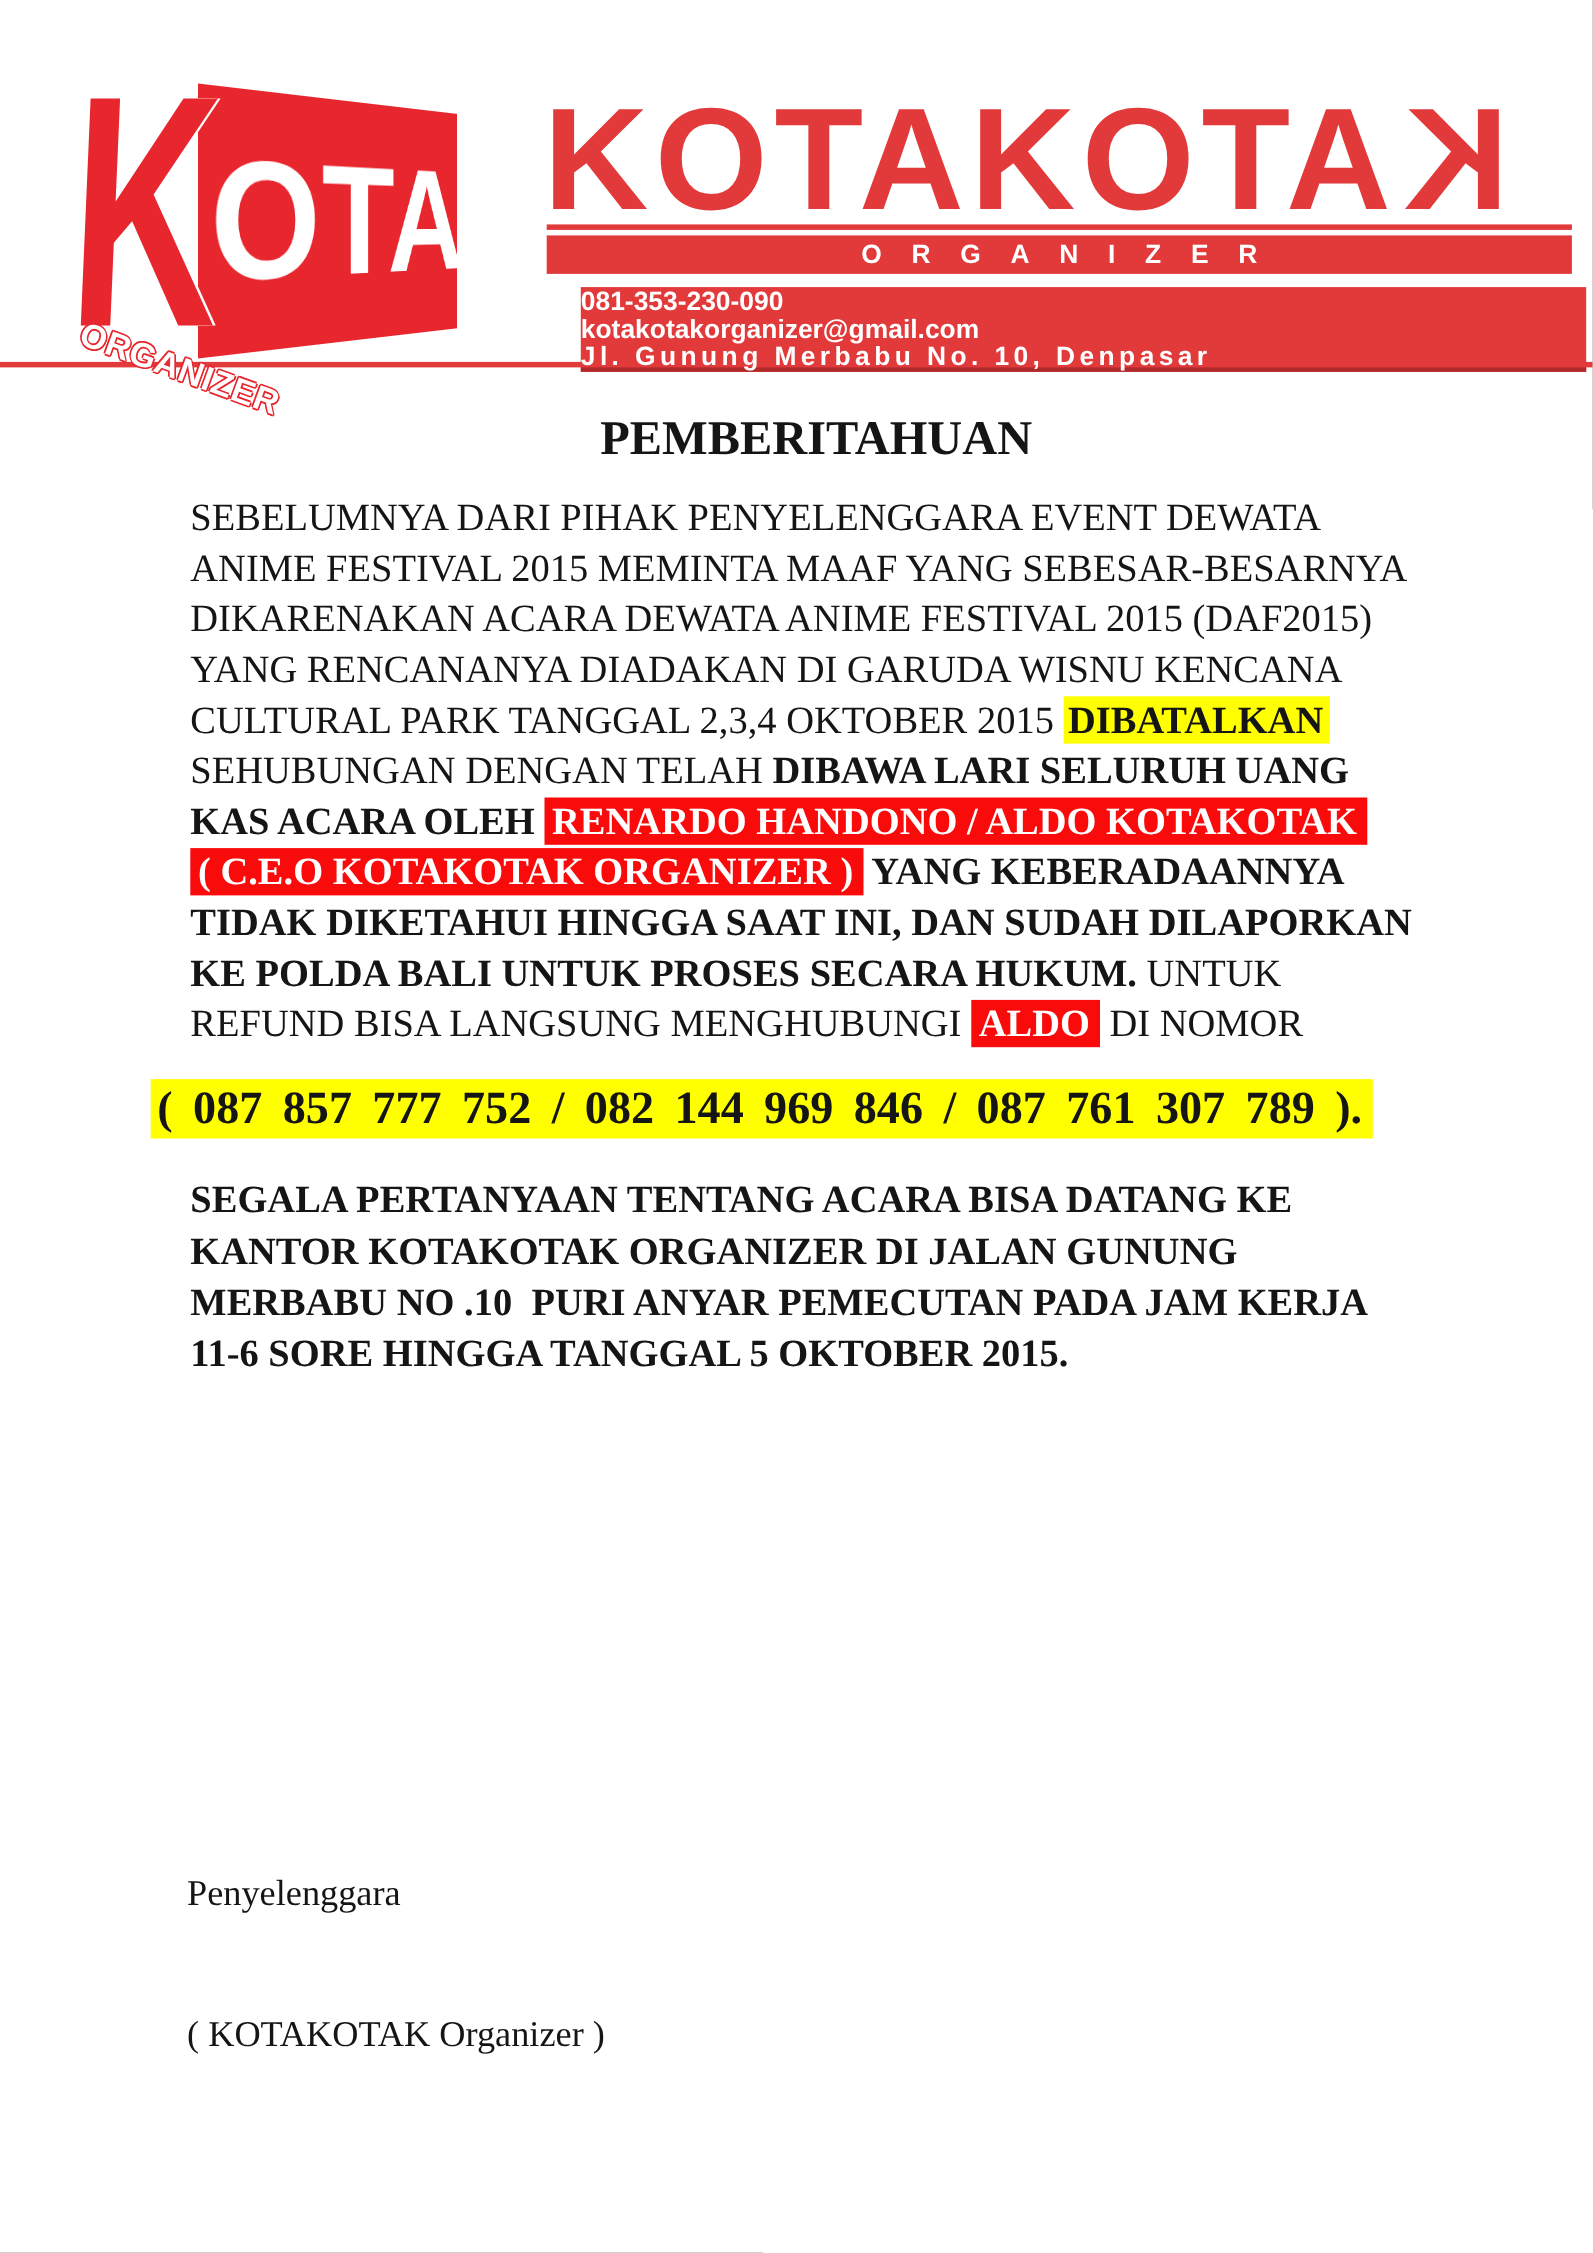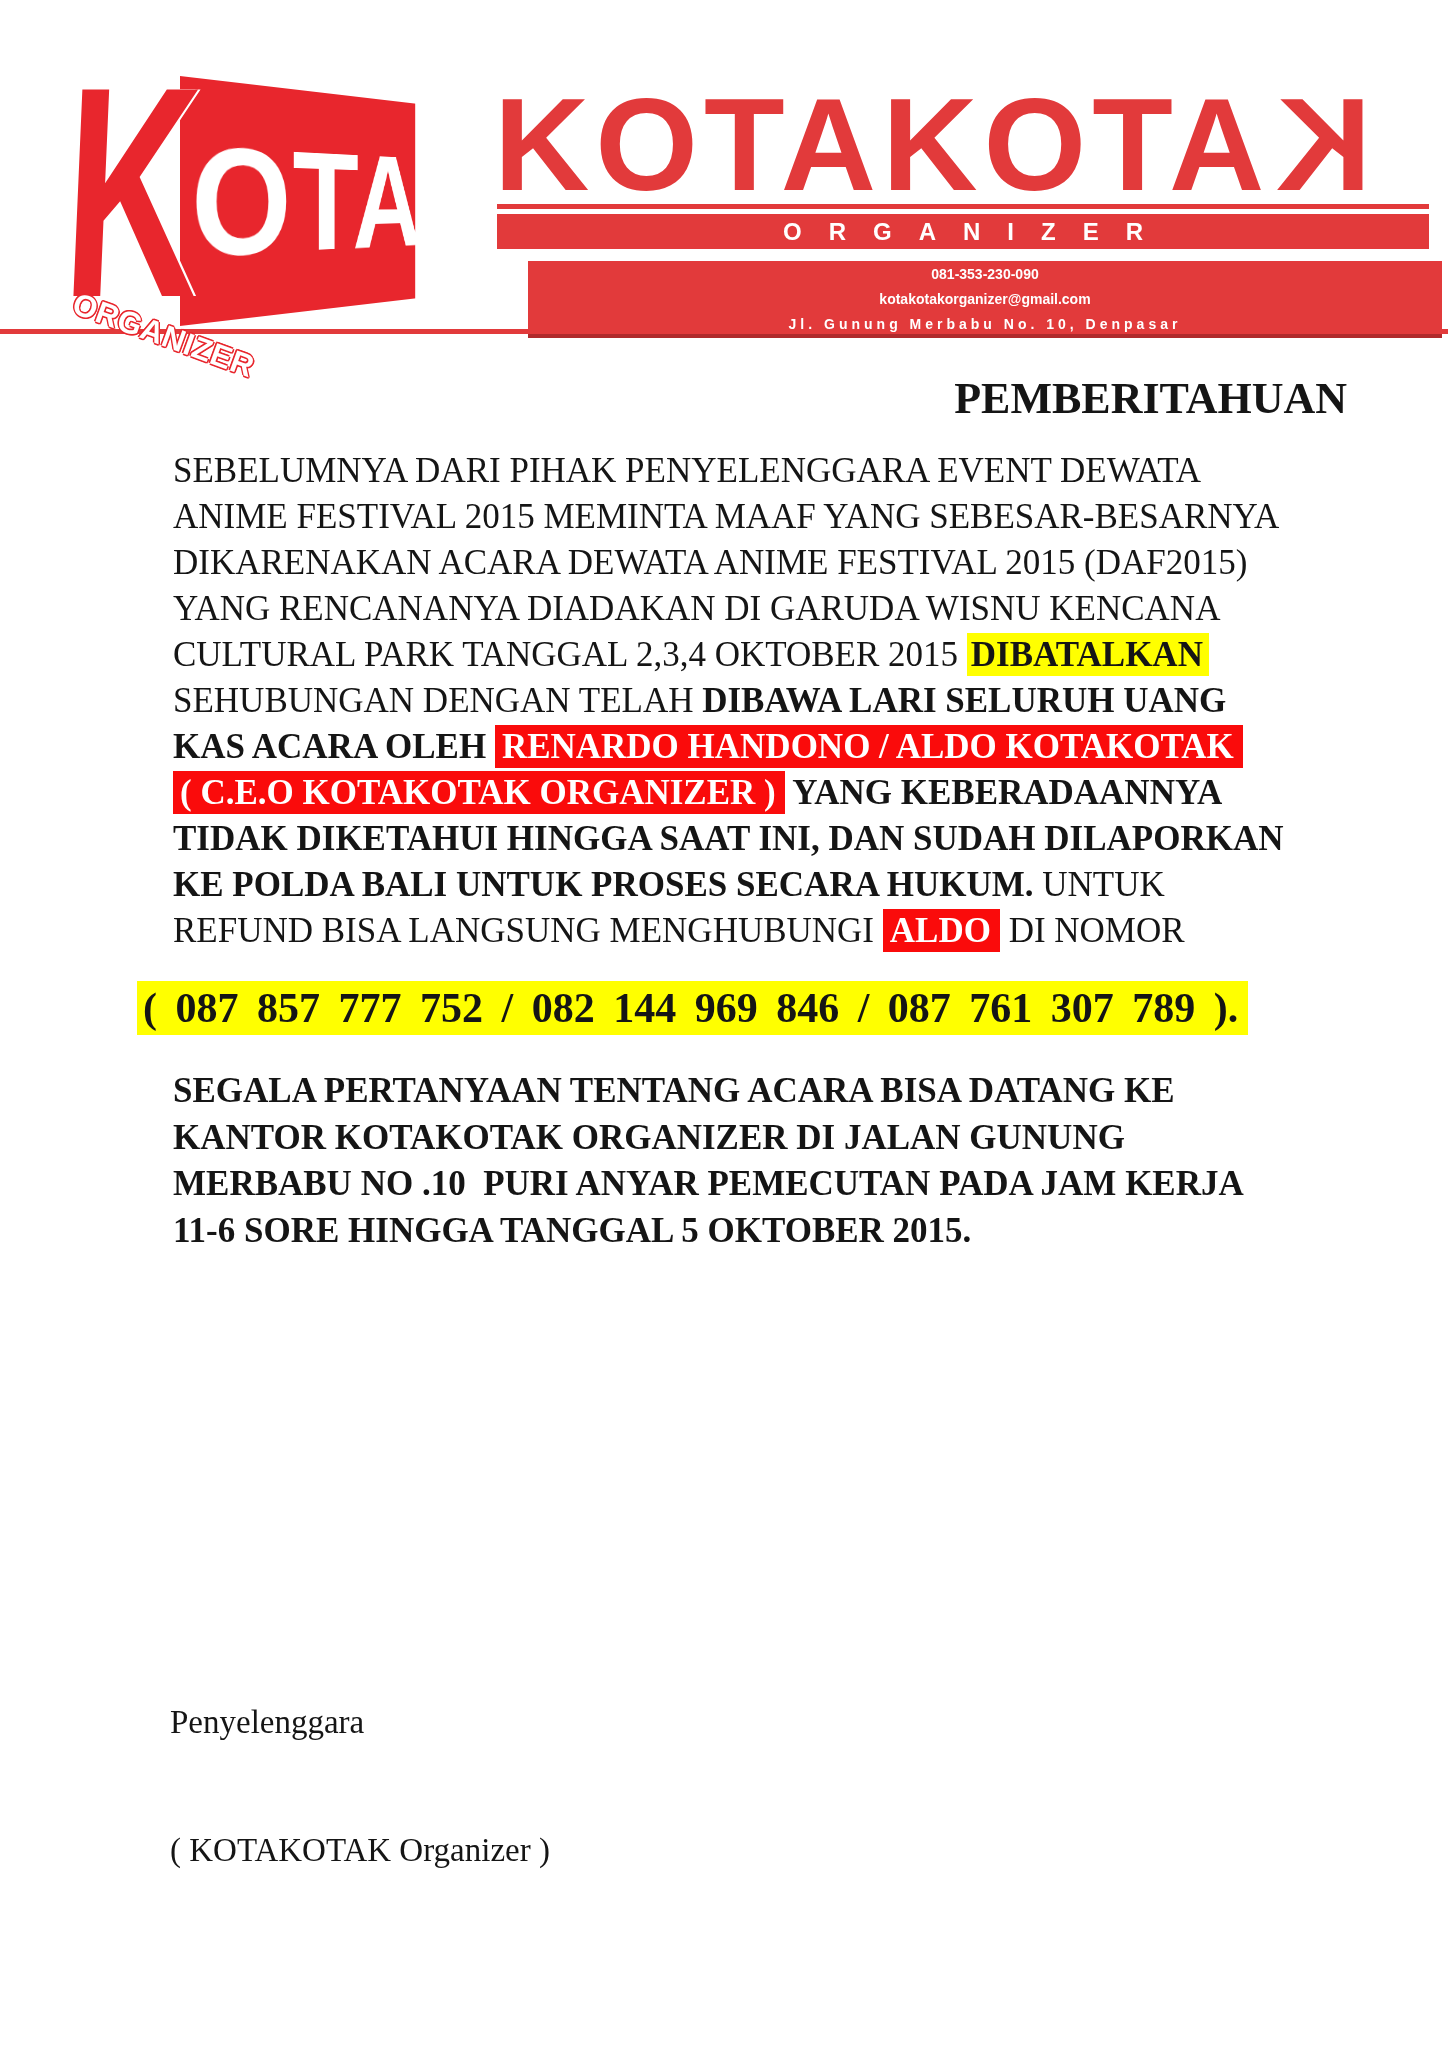--- a/index.html
+++ b/index.html
@@ -61,31 +61,31 @@
   .organizer-bar{
     position:absolute;left:497px;top:214px;width:932px;height:35px;
     background:var(--brand-red);color:#fff;
     font-family:"Liberation Sans",sans-serif;font-weight:bold;font-size:24px;
     letter-spacing:27px;text-indent:27px;
     display:flex;align-items:center;justify-content:center;
   }
   .full-rule{position:absolute;left:0;top:329px;width:1448px;height:5px;background:var(--brand-red);}
   .contact-bar{
     position:absolute;left:528px;top:261px;width:914px;height:77px;z-index:2;
-    background:var(--brand-red);color:#fff;text-align:center;
+    background:var(--brand-red);color:#fff;text-align:left;
     font-family:"Liberation Sans",sans-serif;font-weight:bold;
-    font-size:14px;line-height:25px;padding-top:1px;
+    font-size:24px;line-height:25px;padding-top:1px;
     border-bottom:4px solid #b02a2c;
   }
   .contact-address{letter-spacing:4px;}
 
   
   .doc-title{
     position:absolute;left:137px;top:374px;width:1210px;
-    text-align:right;font-weight:bold;font-size:44px;line-height:50px;
+    text-align:center;font-weight:bold;font-size:44px;line-height:50px;
   }
   .para{position:absolute;left:137px;width:1230px;font-size:35px;line-height:46px;}
   .line{white-space:pre-wrap;margin-left:36px;}
   .seg-n{font-weight:normal;}
   .seg-b{font-weight:bold;}
   .seg-hy{font-weight:bold;background:var(--highlight-yellow);padding:2px 6px 2px 4px;}
   .seg-hr{font-weight:bold;background:var(--highlight-red);color:#ffffff;padding:2px 9px 2px 7px;}
   #para1{top:448px;}
   #para2{top:1068px;line-height:46.5px;}
   .phone-line{

